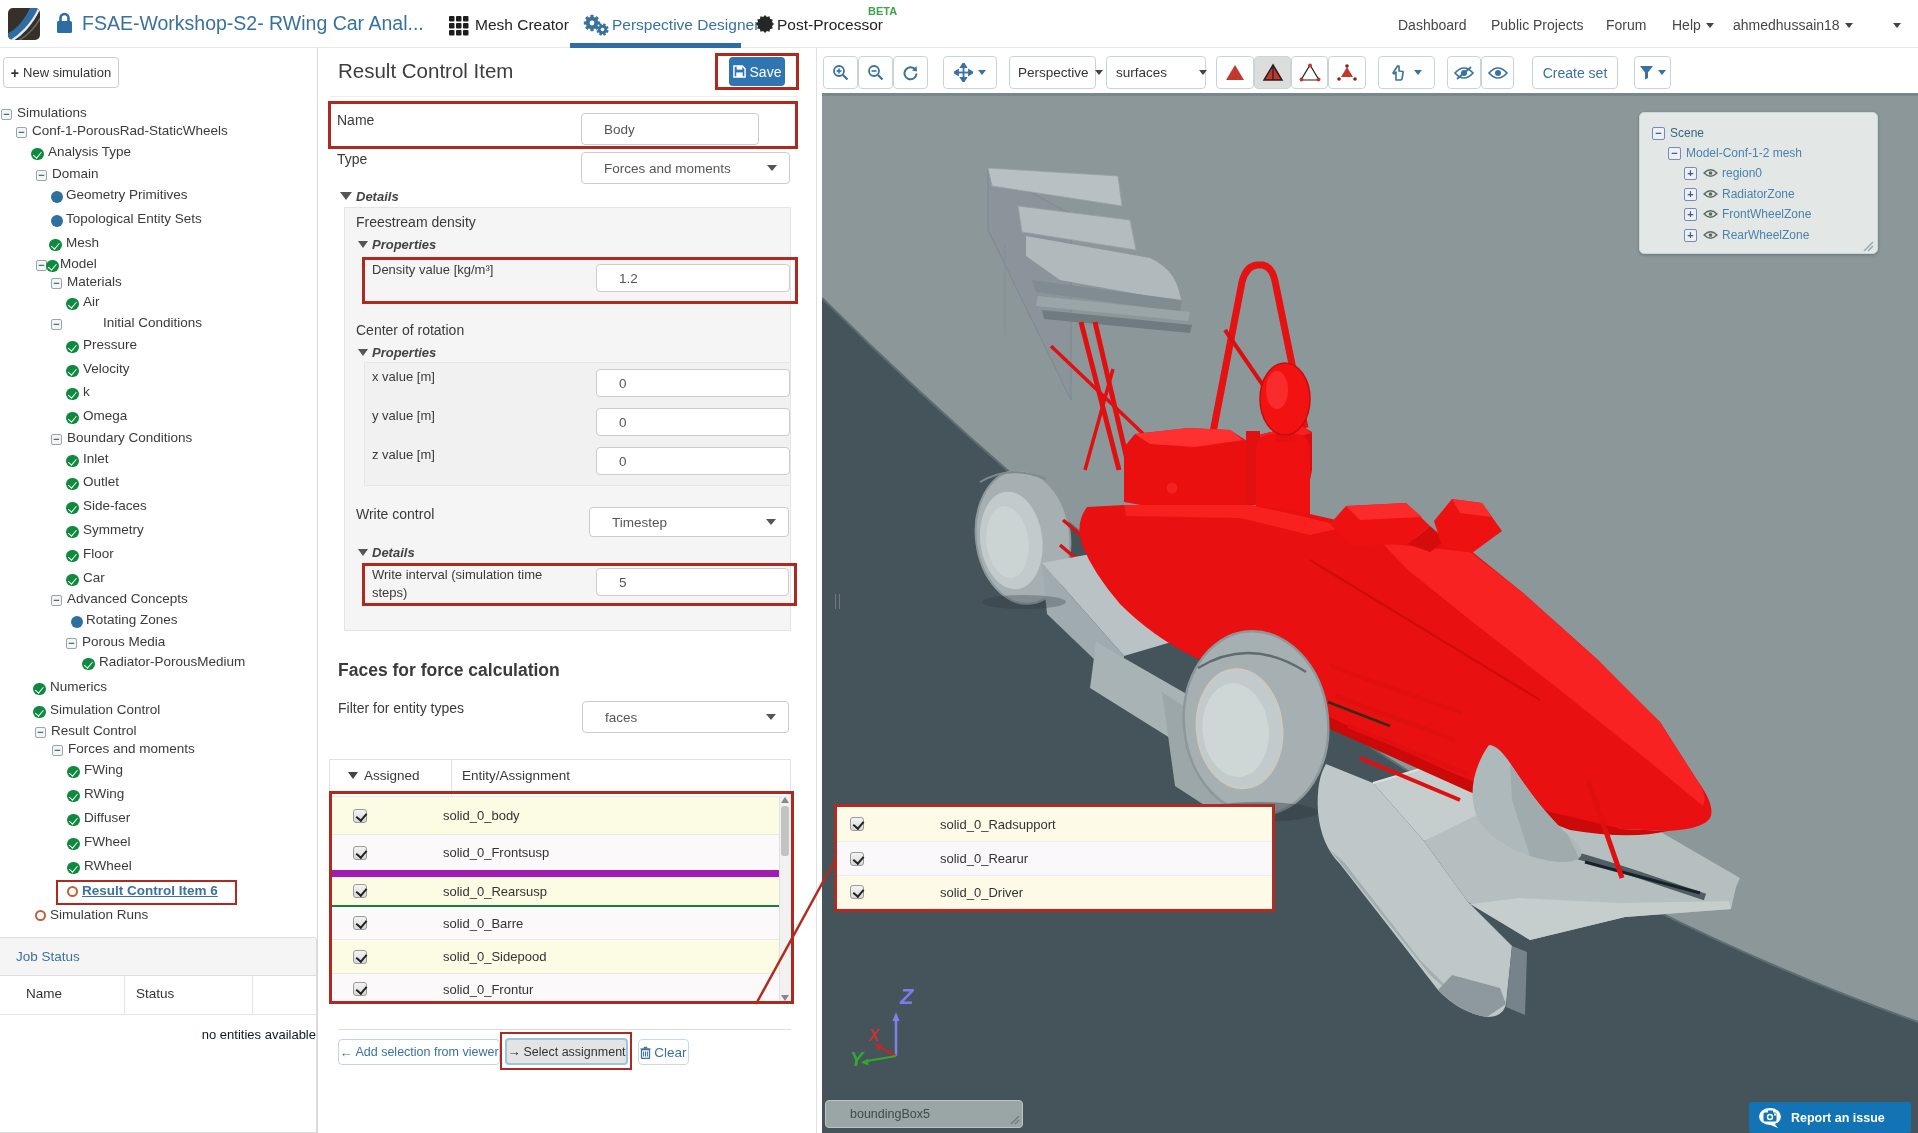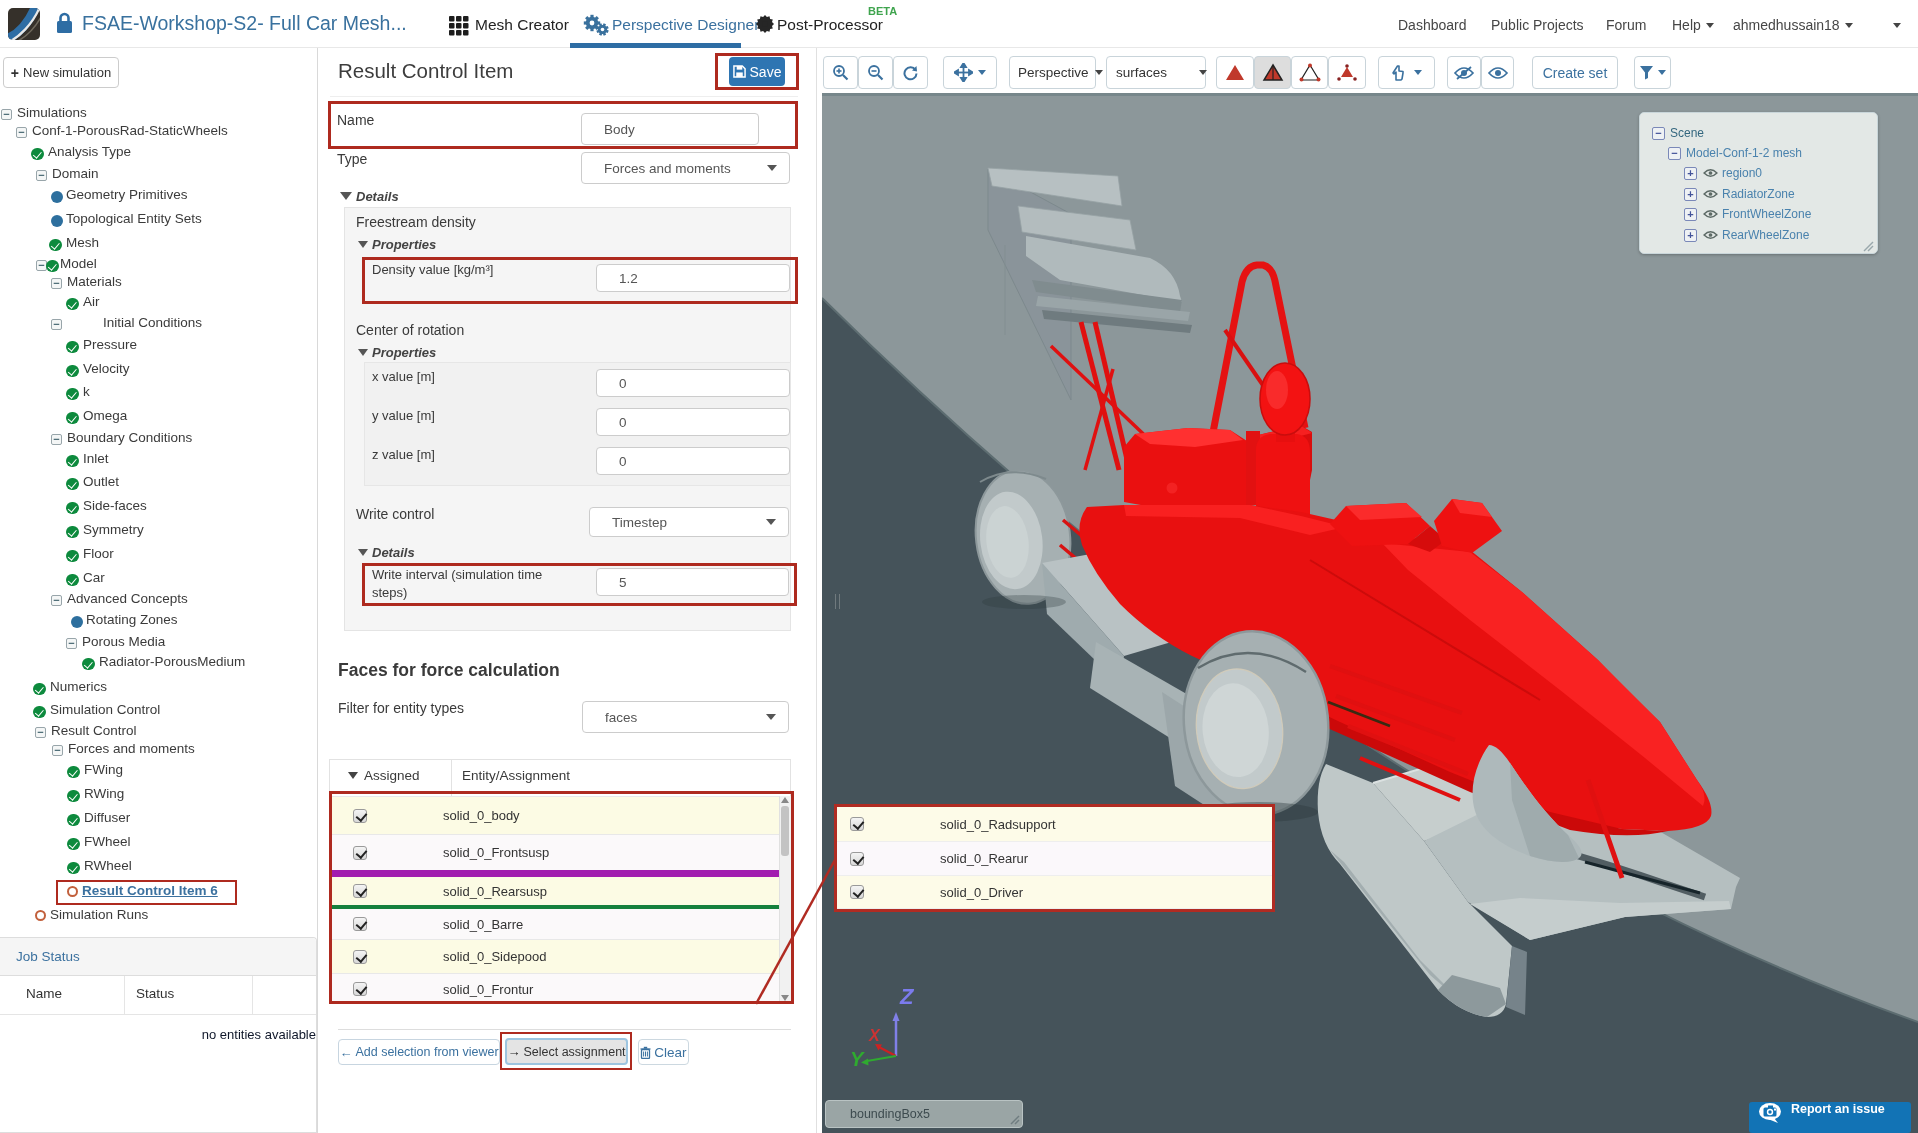--- a/index.html
+++ b/index.html
@@ -44,21 +44,21 @@
       <rect width="32" height="32" fill="#35302a"></rect>
       <path d="M-2,31 C10,27 22,14 28,-3" stroke="#2e6da4" stroke-width="9" fill="none"></path>
       <path d="M-1,35 C12,29 24,16 31,1" stroke="#e8e8e8" stroke-width="2.2" fill="none"></path>
       <path d="M6,35 C17,30 27,20 33,9" stroke="#6e685c" stroke-width="1.6" fill="none"></path>
     </g>
   </svg>
 <svg class="abs" style="left:56px;top:12px;z-index:6" width="17" height="22" viewBox="0 0 17 22">
 <rect x="1" y="9" width="15" height="12" rx="1.5" fill="#2e6da4"></rect>
 <path d="M4.5,9 L4.5,6 a4,4 0 0 1 8,0 L12.5,9" fill="none" stroke="#2e6da4" stroke-width="2.6"></path>
 </svg>
-<div class="abs" style="left:82px;top:12px;font-size:19.5px;color:#39719e;z-index:6">FSAE-Workshop-S2- Full Car Mesh...</div>
+<div class="abs" style="left:82px;top:12px;font-size:19.5px;color:#39719e;z-index:6">FSAE-Workshop-S2- RWing Car Anal...</div>
 <svg class="abs" style="left:449px;top:16px;z-index:6" width="20" height="20" viewBox="0 0 20 20">
     <rect x="0" y="0" width="5.5" height="5.5" rx="1" fill="#1d1d1d"></rect>
     <rect x="7" y="0" width="5.5" height="5.5" rx="1" fill="#1d1d1d"></rect>
     <rect x="14" y="0" width="5.5" height="5.5" rx="1" fill="#1d1d1d"></rect>
     <rect x="0" y="7" width="5.5" height="5.5" rx="1" fill="#1d1d1d"></rect>
     <rect x="7" y="7" width="5.5" height="5.5" rx="1" fill="#1d1d1d"></rect>
     <rect x="14" y="7" width="5.5" height="5.5" rx="1" fill="#1d1d1d"></rect>
     <rect x="0" y="14" width="5.5" height="5.5" rx="1" fill="#1d1d1d"></rect>
     <rect x="7" y="14" width="5.5" height="5.5" rx="1" fill="#1d1d1d"></rect>
     <rect x="14" y="14" width="5.5" height="5.5" rx="1" fill="#1d1d1d"></rect>
@@ -325,21 +325,21 @@
     <span style="position:absolute;left:113px;font-size:13px;color:#333">solid_0_body</span>
   </div>
 <div class="abs" style="left:330px;top:834px;width:449px;height:36px;background:#fbf9fa;border-top:1px solid #e8e8e8;display:flex;align-items:center">
     <span class="cb" style="position:absolute;left:23px"></span>
     <span style="position:absolute;left:113px;font-size:13px;color:#333">solid_0_Frontsusp</span>
   </div>
 <div class="abs" style="left:330px;top:870px;width:449px;height:35px;background:#fcfbe4;border-top:7px solid #a21caf;display:flex;align-items:center">
     <span class="cb" style="position:absolute;left:23px"></span>
     <span style="position:absolute;left:113px;font-size:13px;color:#333">solid_0_Rearsusp</span>
   </div>
-<div class="abs" style="left:330px;top:905px;width:449px;height:34px;background:#fbf9fa;border-top:4px solid #15803d;display:flex;align-items:center">
+<div class="abs" style="left:330px;top:905px;width:449px;height:34px;background:#fbf9fa;border-top:2px solid #15803d;display:flex;align-items:center">
     <span class="cb" style="position:absolute;left:23px"></span>
     <span style="position:absolute;left:113px;font-size:13px;color:#333">solid_0_Barre</span>
   </div>
 <div class="abs" style="left:330px;top:939px;width:449px;height:34px;background:#fcfbe4;border-top:1px solid #e8e8e8;display:flex;align-items:center">
     <span class="cb" style="position:absolute;left:23px"></span>
     <span style="position:absolute;left:113px;font-size:13px;color:#333">solid_0_Sidepood</span>
   </div>
 <div class="abs" style="left:330px;top:973px;width:449px;height:31px;background:#fbf9fa;border-top:1px solid #e8e8e8;display:flex;align-items:center">
     <span class="cb" style="position:absolute;left:23px"></span>
     <span style="position:absolute;left:113px;font-size:13px;color:#333">solid_0_Frontur</span>
@@ -625,21 +625,21 @@
     <span style="position:absolute;left:103px;font-size:13px;color:#333">solid_0_Rearur</span>
   </div>
 <div class="abs" style="left:837px;top:876px;width:435px;height:33px;background:#fdfbe8;border-bottom:1px solid #eee;display:flex;align-items:center;z-index:47">
     <span class="cb" style="position:absolute;left:13px"></span>
     <span style="position:absolute;left:103px;font-size:13px;color:#333">solid_0_Driver</span>
   </div>
 <div class="abs" style="left:825px;top:1100px;width:198px;height:28px;background:#9aa5a5;border:1px solid #b9c3c3;border-radius:4px;display:flex;align-items:center;padding-left:24px;font-size:12.5px;color:#3d4b4f;z-index:20">boundingBox5<svg style="position:absolute;right:2px;bottom:2px" width="10" height="10" viewBox="0 0 10 10">
       <line x1="1" y1="9" x2="9" y2="1" stroke="#6f7d80" stroke-width="1.4"></line>
       <line x1="5" y1="9" x2="9" y2="5" stroke="#6f7d80" stroke-width="1.4"></line>
     </svg></div>
-<div class="abs" style="left:1749px;top:1102px;width:162px;height:31px;background:#1273b5;border-radius:3px;display:flex;align-items:flex-start;z-index:20">
+<div class="abs" style="left:1749px;top:1102px;width:162px;height:31px;background:#1273b5;border-radius:3px;display:flex;align-items:center;z-index:20">
 <svg width="25" height="21" viewBox="0 0 25 21" style="margin-left:9px">
       <ellipse cx="12" cy="9.5" rx="11" ry="8.5" fill="#fff"></ellipse>
       <path d="M16,16 L20,21 L10,17 Z" fill="#fff"></path>
       <rect x="5.5" y="5.5" width="13" height="9" rx="1.5" fill="#1273b5"></rect>
       <rect x="10" y="3.5" width="5" height="3" fill="#1273b5"></rect>
       <circle cx="12" cy="10" r="3.2" fill="#fff"></circle>
       <circle cx="12" cy="10" r="1.7" fill="#1273b5"></circle>
       <rect x="16" y="6.5" width="2" height="2" fill="#fff"></rect>
     </svg>
 <span style="color:#fff;font-size:12.5px;font-weight:700;margin-left:8px">Report an issue</span>

